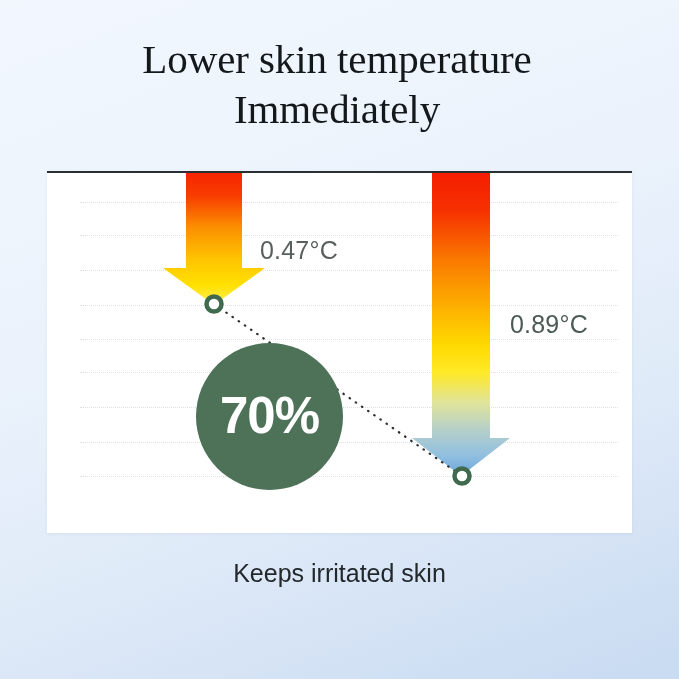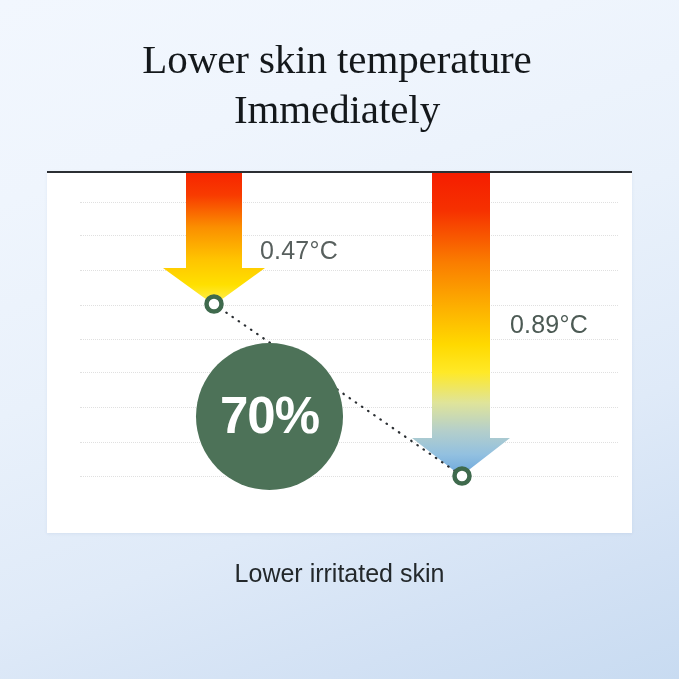--- a/index.html
+++ b/index.html
@@ -201,16 +201,16 @@
     <div class="value-label" id="label-left">0.47°C</div>
     <div class="value-label" id="label-right">0.89°C</div>
 
     <div id="badge-circle">
       <span id="badge-text">70%</span>
     </div>
 
   </div>
 
   <div id="caption">
-    <span class="line">Lower irritated skin</span>
+    <span class="line">Keeps irritated skin</span>
   </div>
 
 </div>
 
 </body></html>

